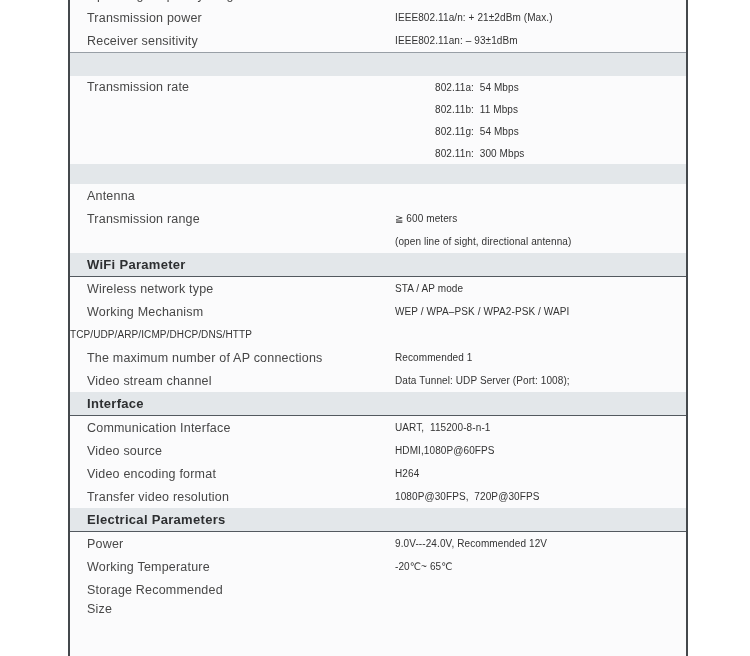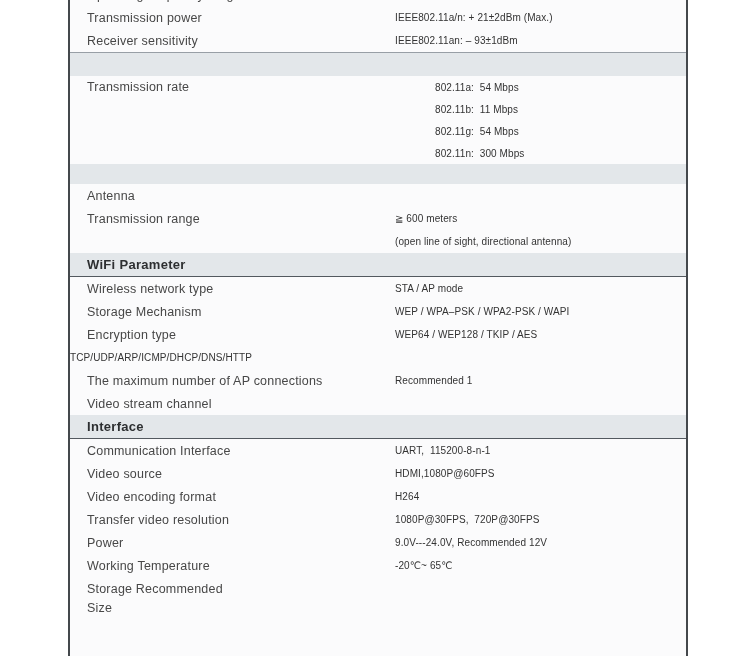--- a/index.html
+++ b/index.html
@@ -111,56 +111,56 @@
       <div class="value">(open line of sight, directional antenna)</div>
     </div>
     <div class="sec-header">
       <span>WiFi Parameter</span>
     </div>
     <div class="row">
       <div class="label">Wireless network type</div>
       <div class="value">STA / AP mode</div>
     </div>
     <div class="row">
-      <div class="label">Storage Mechanism</div>
+      <div class="label">Working Mechanism</div>
       <div class="value">WEP / WPA–PSK / WPA2-PSK / WAPI</div>
-    </div>
-    <div class="row">
-      <div class="label">Encryption type</div>
-      <div class="value">WEP64 / WEP128 / TKIP / AES</div>
     </div>
     <div class="row">
       <div class="value">TCP/UDP/ARP/ICMP/DHCP/DNS/HTTP</div>
     </div>
     <div class="row">
       <div class="label">The maximum number of AP connections</div>
       <div class="value">Recommended 1</div>
     </div>
     <div class="row">
       <div class="label">Video stream channel</div>
+      <div class="value">Data Tunnel: UDP Server (Port: 1008);</div>
     </div>
     <div class="sec-header">
       <span>Interface</span>
     </div>
     <div class="row">
       <div class="label">Communication Interface</div>
       <div class="value">UART,  115200-8-n-1</div>
     </div>
     <div class="row">
       <div class="label">Video source</div>
       <div class="value">HDMI,1080P@60FPS</div>
     </div>
     <div class="row">
       <div class="label">Video encoding format</div>
       <div class="value">H264</div>
     </div>
     <div class="row">
       <div class="label">Transfer video resolution</div>
       <div class="value">1080P@30FPS,  720P@30FPS</div>
     </div>
+    <div class="sec-header">
+      <span>Electrical Parameters</span>
+    </div>
     <div class="row">
       <div class="label">Power</div>
       <div class="value">9.0V---24.0V, Recommended 12V</div>
     </div>
     <div class="row">
       <div class="label">Working Temperature</div>
       <div class="value">-20℃~ 65℃</div>
     </div>
     <div class="row">
       <div class="label">Storage Recommended</div>

